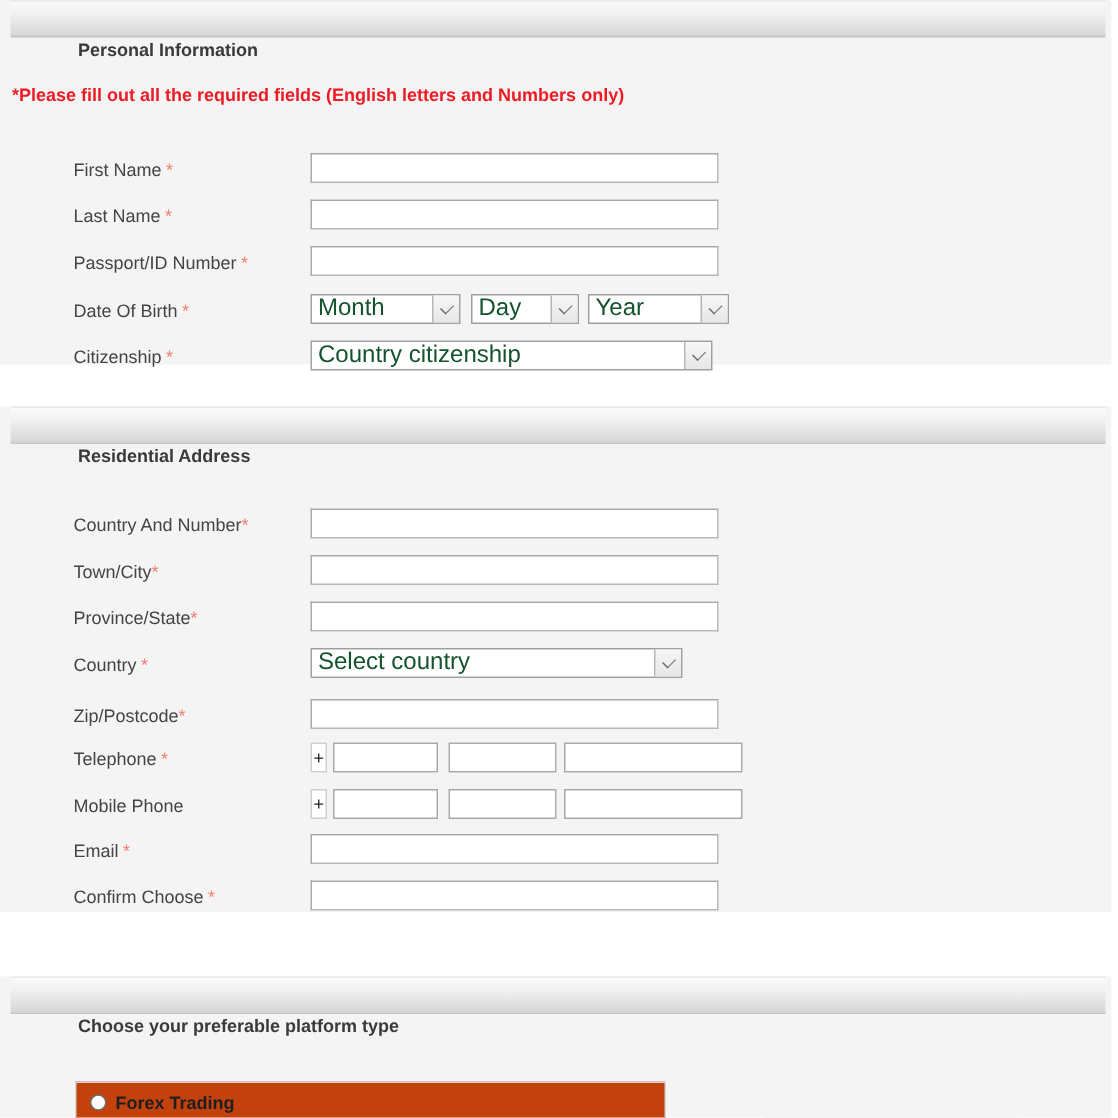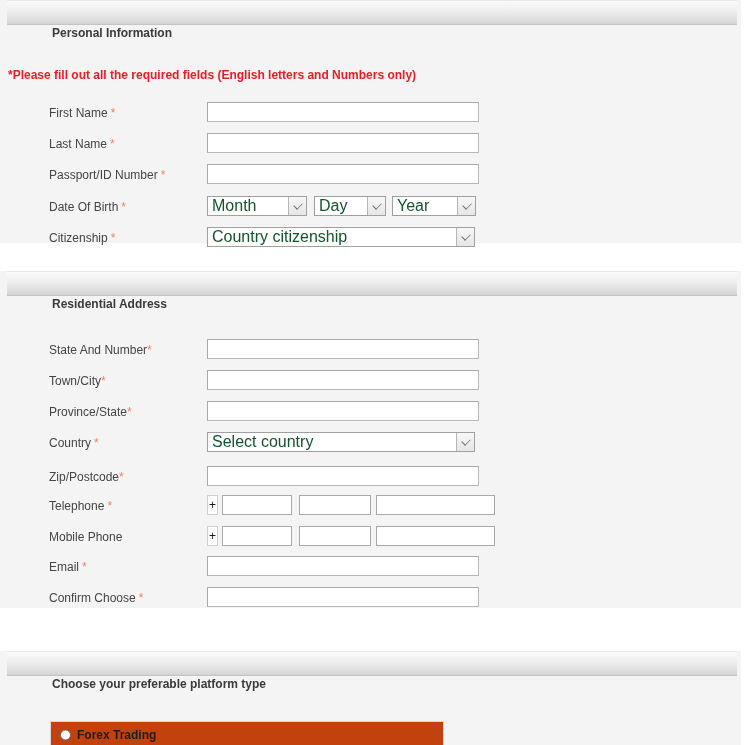--- a/index.html
+++ b/index.html
@@ -211,21 +211,21 @@
 <body>
 
 <div class="page">
 
   <div class="panel" style="top:0px; height:243px;">
     <div class="panel-header">
       <span class="panel-header-title">Personal Information</span>
     </div>
     <div class="panel-body">
 
-      <div class="notice" style="top:43px;">*Please fill out all the required fields (English letters and Numbers only)</div>
+      <div class="notice" style="top:31px;">*Please fill out all the required fields (English letters and Numbers only)</div>
 
       <div class="row" style="top:77px;">
         <span class="row-label"><span>First Name</span><span class="req req-sp">*</span></span>
         <input class="txt" type="text" value="" style="">
       </div>
 
       <div class="row" style="top:108px;">
         <span class="row-label"><span>Last Name</span><span class="req req-sp">*</span></span>
         <input class="txt" type="text" value="" style="">
       </div>
@@ -241,21 +241,21 @@
         <div class="sel" style="left:207px; width:100px;">
           <span class="sel-text">Month</span>
           <span class="sel-btn"></span>
         </div>
 
         <div class="sel" style="left:314px; width:72px;justify-content:center;">
           <span class="sel-text">Day</span>
           <span class="sel-btn"></span>
         </div>
 
-        <div class="sel" style="left:392px; width:84px;">
+        <div class="sel" style="left:392px; width:94px;">
           <span class="sel-text">Year</span>
           <span class="sel-btn"></span>
         </div>
       </div>
 
       <div class="row" style="top:202px;">
         <span class="row-label"><span>Citizenship</span><span class="req req-sp">*</span></span>
         <div class="sel" style="left:207px; width:268px;">
           <span class="sel-text">Country citizenship</span>
           <span class="sel-btn"></span>
@@ -265,37 +265,37 @@
     </div>
   </div>
 
   <div class="panel" style="top:271px; height:337px;">
     <div class="panel-header">
       <span class="panel-header-title">Residential Address</span>
     </div>
     <div class="panel-body">
 
       <div class="row" style="top:43px;">
-        <span class="row-label"><span>State And Number</span><span class="req">*</span></span>
+        <span class="row-label"><span>Country And Number</span><span class="req">*</span></span>
         <input class="txt" type="text" value="" style="">
       </div>
 
       <div class="row" style="top:74px;">
         <span class="row-label"><span>Town/City</span><span class="req">*</span></span>
         <input class="txt" type="text" value="" style="">
       </div>
 
       <div class="row" style="top:105px;">
         <span class="row-label"><span>Province/State</span><span class="req">*</span></span>
         <input class="txt" type="text" value="" style="">
       </div>
 
       <div class="row" style="top:136px;">
         <span class="row-label"><span>Country</span><span class="req req-sp">*</span></span>
-        <div class="sel" style="left:207px; width:268px;">
+        <div class="sel" style="left:207px; width:248px;">
           <span class="sel-text">Select country</span>
           <span class="sel-btn"></span>
         </div>
       </div>
 
       <div class="row" style="top:170px;">
         <span class="row-label"><span>Zip/Postcode</span><span class="req">*</span></span>
         <input class="txt" type="text" value="" style="">
       </div>
 

